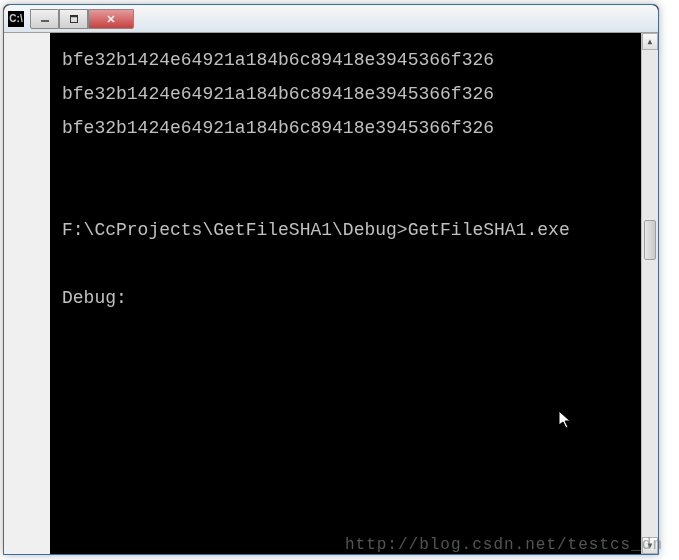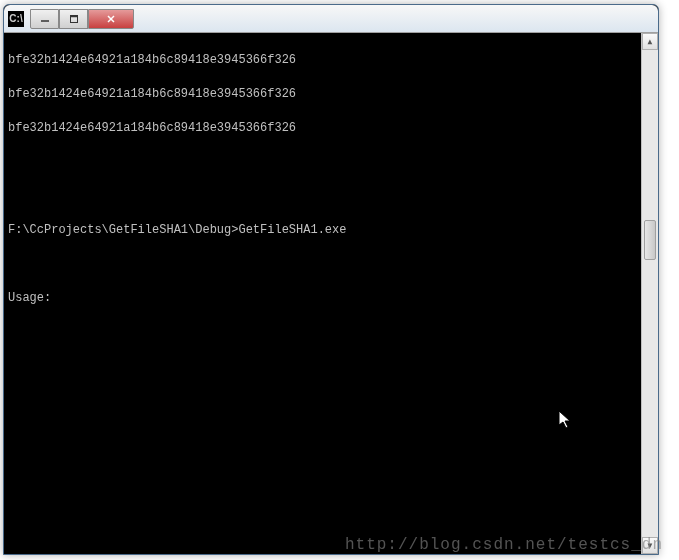--- a/index.html
+++ b/index.html
@@ -84,26 +84,27 @@
       flex: 1;
       display: flex;
       background: #f0f0f0;
       overflow: hidden;
     }
     .console {
       flex: 1;
       background: #000;
       color: #c0c0c0;
       font-family: "SimSun", "NSimSun", "Courier New", monospace;
-      font-size: 12px;
+      font-size: 18px;
       line-height: 17px;
-      padding: 2px 4px;
+      padding: 2px 12px;
       white-space: pre;
       overflow: hidden;
       position: relative;
+      margin-left: 46px;
     }
     .scrollbar {
       width: 17px;
       background: #f0f0f0;
       border-left: 1px solid #c0c0c0;
       display: flex;
       flex-direction: column;
     }
     .scroll-arrow {
       height: 17px;
@@ -184,21 +185,21 @@
   </div>
   <div class="content-area">
     <div class="console">
 <div class="console-line">bfe32b1424e64921a184b6c89418e3945366f326</div>
 <div class="console-line">bfe32b1424e64921a184b6c89418e3945366f326</div>
 <div class="console-line">bfe32b1424e64921a184b6c89418e3945366f326</div>
 <div class="console-line"></div>
 <div class="console-line"></div>
 <div class="console-line"><span>F:\CcProjects\GetFileSHA1\Debug&gt;</span><span>GetFileSHA1.exe</span></div>
 <div class="console-line"></div>
-<div class="console-line">Usage:</div>
+<div class="console-line">Debug:</div>
 <div class="console-line"></div>
 <div class="console-line"></div>
 <div class="console-line"></div>
 <div class="console-line"></div>
 <div class="console-line"></div>
 
 
 
 
 

